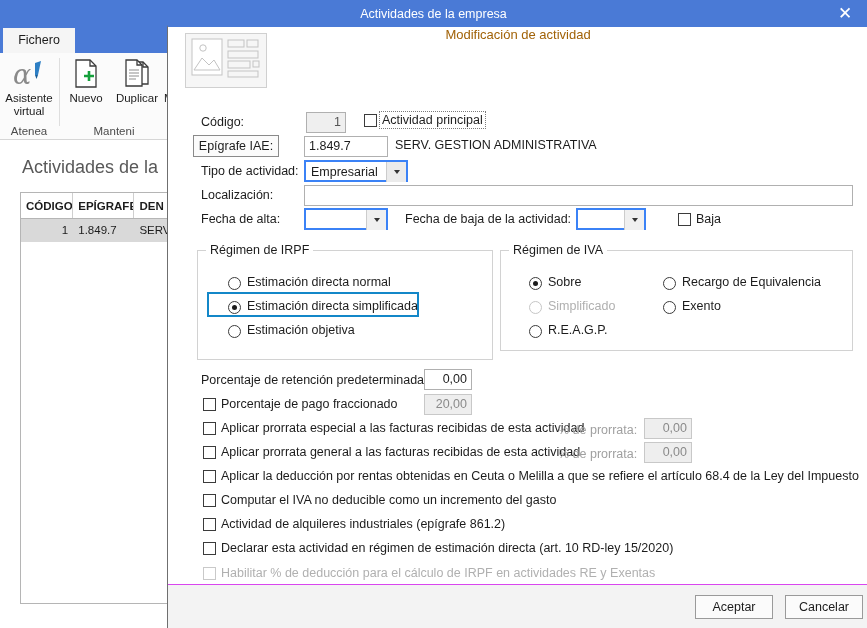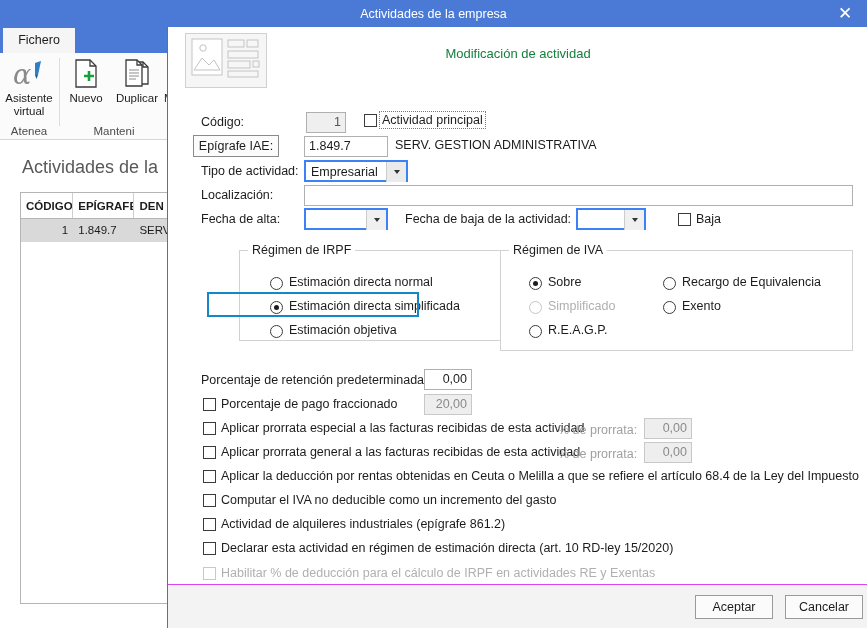--- a/index.html
+++ b/index.html
@@ -97,22 +97,22 @@
   }
   .dlg-expander {
     position: absolute; left: 167px; top: 322px; width: 10px; height: 14px;
     font-size: 11px; color: #555; line-height: 14px; text-align: center; cursor: pointer;
   }
   .dlg-header-icon {
     position: absolute; left: 17px; top: 6px; width: 82px; height: 55px;
     border: 1px solid #d0d0d0; background: #f6f6f6;
   }
   .dlg-title {
-    position: absolute; left: 0; top: 19px; width: 700px;
-    text-align: center; font-size: 13px; color: #15803d;
+    position: absolute; left: 0; top: 0; width: 700px;
+    text-align: center; font-size: 13px; color: #a16207;
   }
 
   .lbl { position: absolute; font-size: 12.5px; color: #1c1c1c; white-space: nowrap; }
   .lbl.dim { color: #a0a0a0; }
 
   .tbox {
     position: absolute; border: 1px solid #b0b0b0; background: #ffffff;
     height: 21px; line-height: 19px; font-size: 12.5px; color: #1c1c1c;
     padding: 0 4px;
   }
@@ -335,21 +335,21 @@
     <div class="lbl" style="left:237px; top:185px;">Fecha de baja de la actividad:</div>
     <div class="combo plain" style="left:408px; top:181px; width:70px;">
       <div class="cmb-txt"></div>
       <div class="cmb-btn"></div>
     </div>
     <div class="cbx" style="left:510px; top:185px;">
       <div class="cbox"></div>
       <div class="clbl">Baja</div>
     </div>
 
-    <div class="gbox" style="left:29px; top:223px; width:296px; height:91px;margin-left:42px;">
+    <div class="gbox" style="left:29px; top:223px; width:296px; height:110px;">
       <div class="gbox-legend">Régimen de IRPF</div>
       <div class="radio off" style="left:30px; top:24px;">
         <div class="rdot" style="border-color:#3b3b3b;"></div>
         <div class="rlbl">Estimación directa normal</div>
       </div>
       <div class="radio on" style="left:30px; top:48px;">
         <div class="rdot"></div>
         <div class="rlbl">Estimación directa simplificada</div>
       </div>
       <div class="radio off" style="left:30px; top:72px;">

